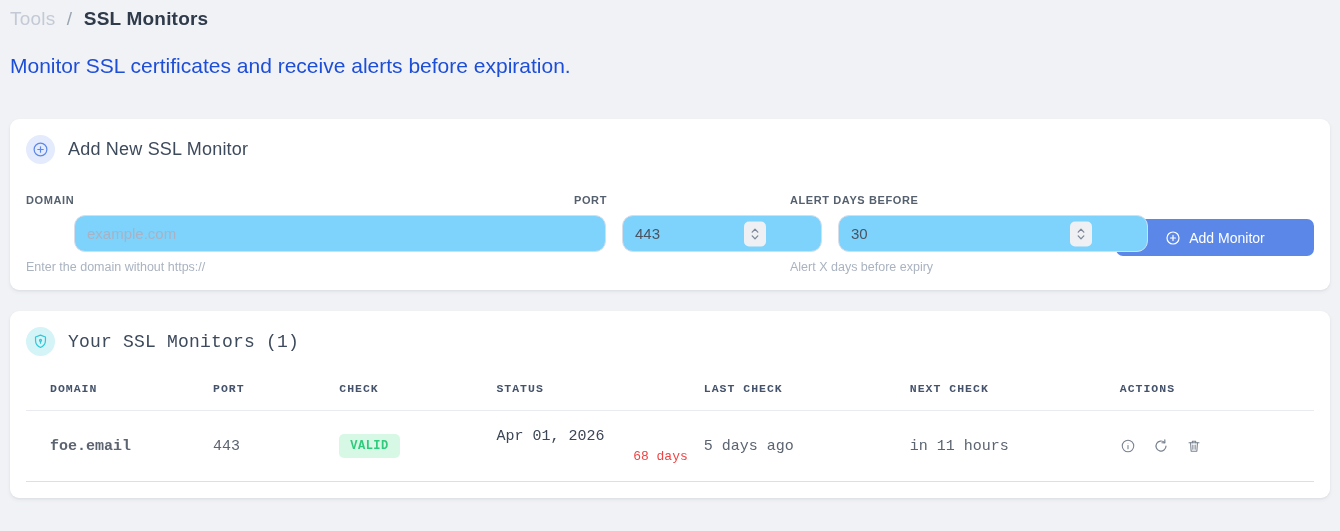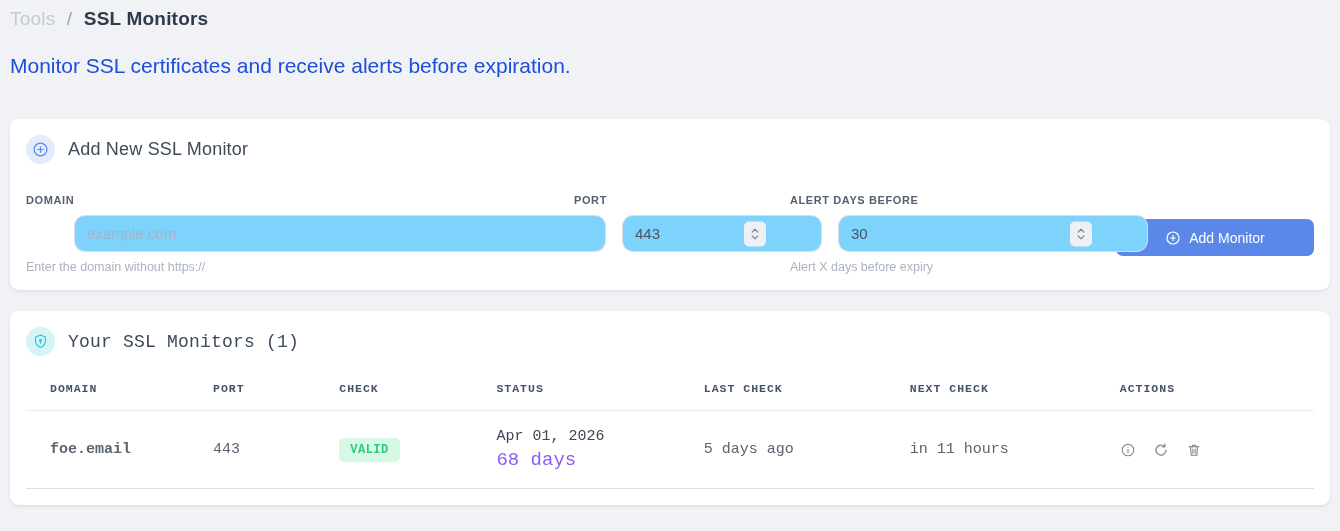--- a/index.html
+++ b/index.html
@@ -90,21 +90,21 @@
     padding:17px 8px; border-bottom:1px solid #dcdfea;
     font-size:15px; color:#5b6470; vertical-align:middle;
   }
   .cell-domain { font-weight:700; color:#3a4352; font-size:15px; }
   .badge-valid {
     display:inline-block; background:#d7f8e5; color:#2fcb7d;
     font-size:12px; font-weight:700; letter-spacing:.5px;
     padding:5px 11px; border-radius:5px;
   }
   .expires-date { color:#3d4655; font-size:15px; }
-  .expires-days { color:#8b5cf6; font-size:19px; margin-top:4px; }
+  .expires-days { color:#ef4444; font-size:13px; margin-top:4px;text-align:right; }
   .next-check { color:#4e8bf5; font-size:14px; }
   .last-check { color:#4f5966; font-size:14px; }
   .actions { display:flex; align-items:center; gap:17px; }
   .action-btn {
     background:none; border:none; padding:0; cursor:pointer;
     color:#79828f; display:flex; align-items:center;
   }
   .action-btn svg { width:16px; height:16px; }
 </style>
 </head>

